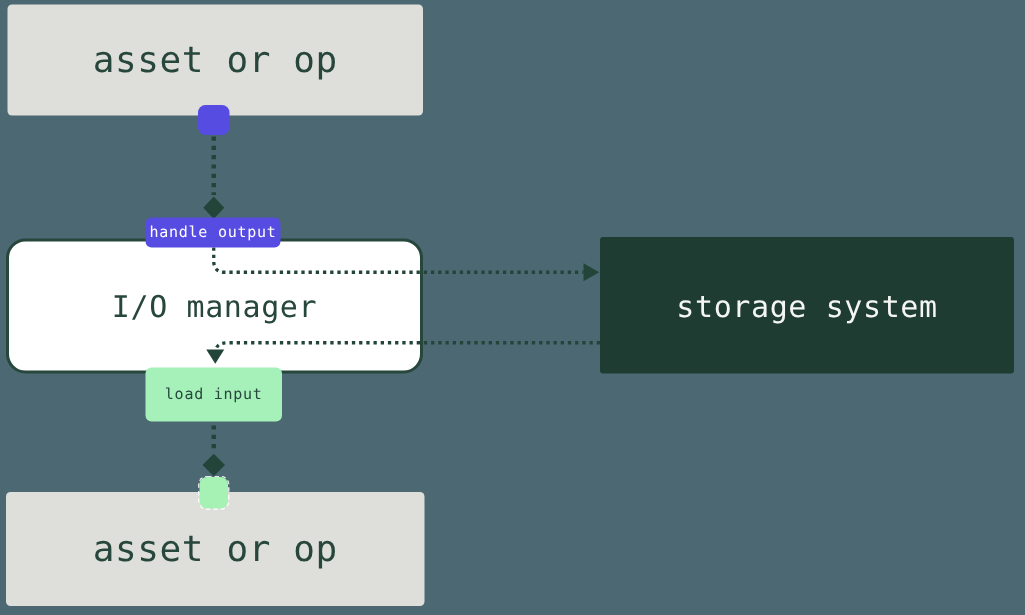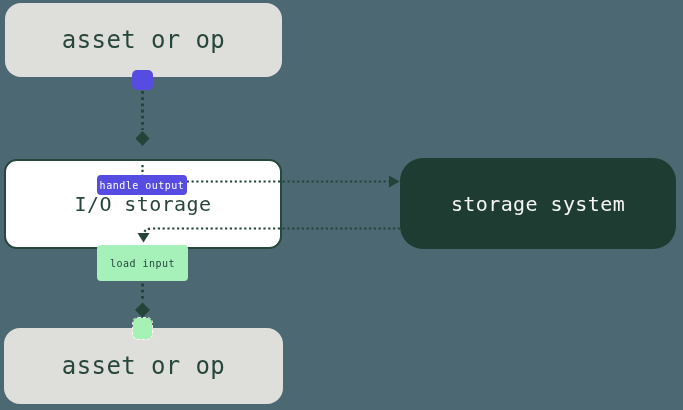--- a/index.html
+++ b/index.html
@@ -18,39 +18,39 @@
     position: absolute;
     display: flex;
     align-items: center;
     justify-content: center;
     box-sizing: border-box;
     white-space: nowrap;
   }
   .node-asset {
     background: var(--asset-fill, #dededa);
     color: var(--dark-green, #27463c);
-    border-radius: 16px;
+    border-radius: 3px;
     font-size: 24px;
     letter-spacing: 0.4px;
   }
   .node-asset-top { left: 5px; top: 3px; width: 277px; height: 74px; }
   .node-asset-bottom { left: 4px; top: 328px; width: 279px; height: 76px; }
   .node-io {
     left: 4px; top: 159px; width: 278px; height: 90px;
     background: var(--io-fill, #ffffff);
     border: 2px solid var(--dark-green, #27463c);
     border-radius: 13px;
     color: var(--dark-green, #27463c);
     font-size: 20px;
     letter-spacing: 0.4px;
   }
   .node-storage {
     left: 400px; top: 158px; width: 276px; height: 91px;
     background: var(--storage-fill, #1e3c32);
-    border-radius: 23px;
+    border-radius: 2px;
     color: var(--storage-text, #f4f6f4);
     font-size: 20px;
     letter-spacing: 0.4px;
   }
   .edges {
     position: absolute;
     left: 0; top: 0;
     width: 683px; height: 410px;
     z-index: 3;
     pointer-events: none;
@@ -70,21 +70,20 @@
     justify-content: center;
     font-size: 10px;
     border-radius: 4px;
     letter-spacing: 0.5px;
     white-space: nowrap;
   }
   .badge-output {
     left: 97px; top: 145px; width: 90px; height: 20px;
     background: var(--handle-output-fill, #574ce2);
     color: var(--handle-output-text, #ffffff);
-    margin-top: 30px;
   }
   .badge-input {
     left: 97px; top: 245px; width: 91px; height: 36px;
     background: var(--load-input-fill, #a6f1ba);
     color: var(--dark-green, #27463c);
   }
   .handle {
     position: absolute;
     z-index: 5;
     border-radius: 5px;
@@ -105,21 +104,21 @@
 </head>
 <body>
 
 <div class="canvas">
 
   <div class="node node-asset node-asset-top">
     <span class="node-label">asset or op</span>
   </div>
 
   <div class="node node-io">
-    <span class="node-label">I/O storage</span>
+    <span class="node-label">I/O manager</span>
   </div>
 
   <div class="node node-storage">
     <span class="node-label">storage system</span>
   </div>
 
   <div class="node node-asset node-asset-bottom">
     <span class="node-label">asset or op</span>
   </div>
 

